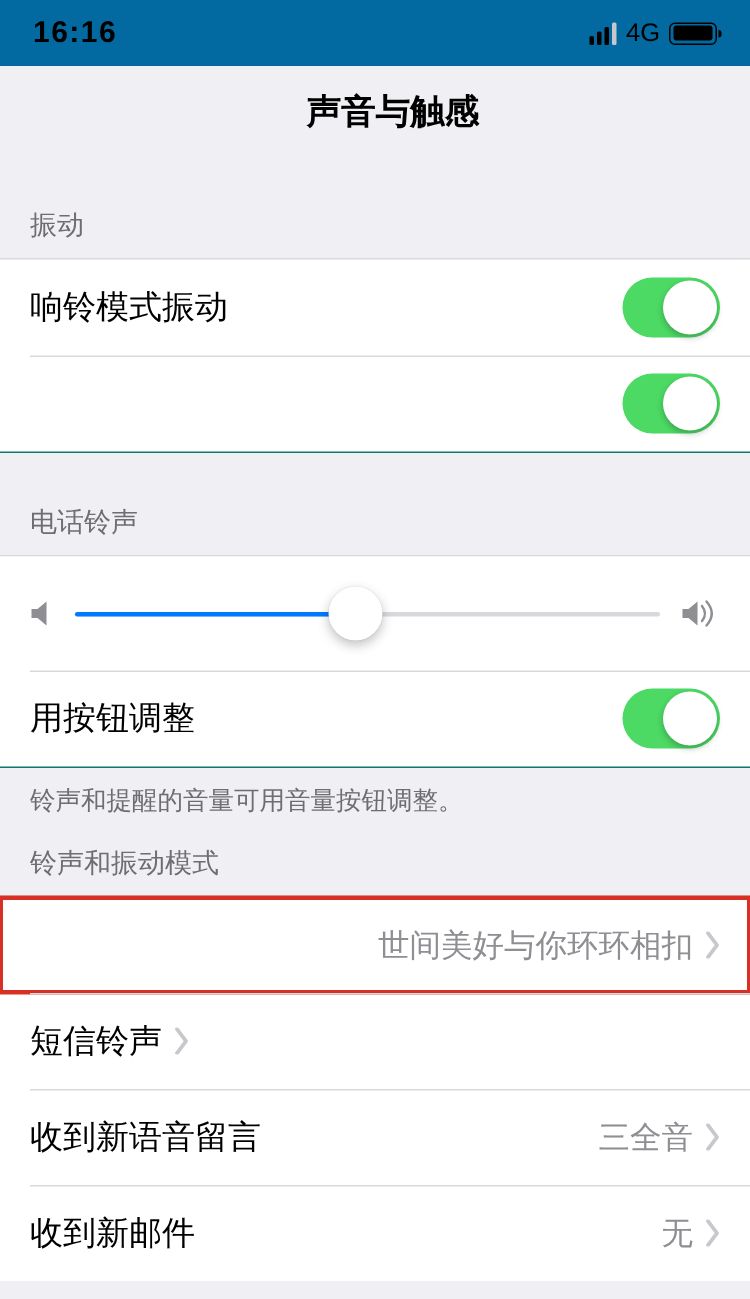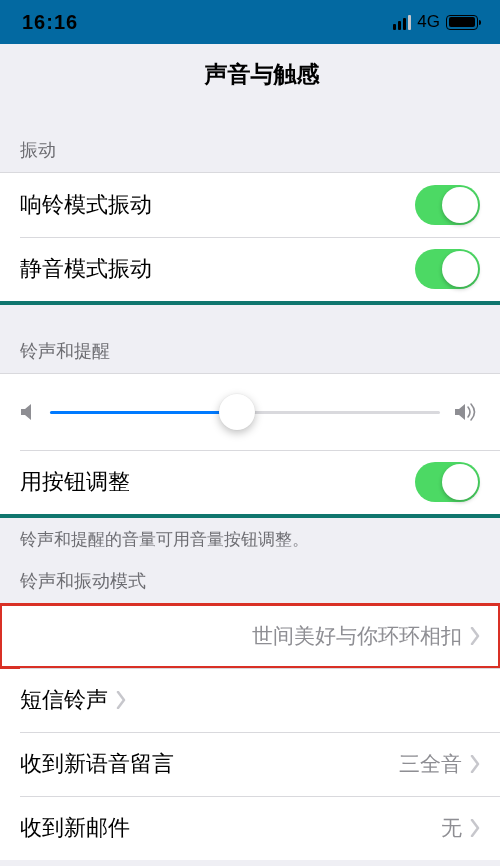--- a/index.html
+++ b/index.html
@@ -49,21 +49,21 @@
 .spk { color:#8e8e93; }
 .slider { flex:1; height:36px; position:relative; }
 .slider-track { position:absolute; left:0; right:0; top:50%; height:3px; margin-top:-1.5px; background:#d9d9dd; border-radius:2px;}
 .slider-fill { position:absolute; left:0; top:50%; height:3px; margin-top:-1.5px; background:#007aff; border-radius:2px;}
 .slider-thumb { position:absolute; top:50%; width:36px; height:36px; margin-top:-18px; margin-left:-18px; border-radius:50%; background:#fff; box-shadow:0 3px 8px rgba(0,0,0,0.25), 0 0 0 0.5px rgba(0,0,0,0.05);}
 
 
 .highlight { outline: 3px solid #d93025; outline-offset:-2px; }
 
 .sep-top { border-top:1px solid #d9d9dd; }
-.sep-bot { border-bottom:4px solid #0f766e; }
+.sep-bot { border-bottom:1px solid #0f766e; }
 </style>
 </head>
 <body>
 
 <div class="status-bar">
   <span class="status-time">16:16</span>
   <div class="status-right">
     <span class="sig-bars">
         <i></i>
         <i></i>
@@ -83,28 +83,27 @@
 
 <div class="section-h">振动</div>
 <div class="group sep-top sep-bot">
   <div class="row">
     <span class="row-label">响铃模式振动</span>
     <span class="switch">
         <i></i>
       </span>
   </div>
   <div class="row">
-    <span class="row-label">静音模式振动</span>
     <span class="switch">
         <i></i>
       </span>
   </div>
 </div>
 
-<div class="section-h">铃声和提醒</div>
+<div class="section-h">电话铃声</div>
 <div class="group sep-top sep-bot">
   <div class="slider-row">
     <svg class="spk" width="16" height="20" viewBox="0 0 16 20">
       <path d="M1 7 H5 L11 2 V18 L5 13 H1 Z" fill="#8e8e93"></path>
     </svg>
     <div class="slider">
       <div class="slider-track"></div>
       <div class="slider-fill" id="sfill" style="width: 48%;"></div>
       <div class="slider-thumb" id="sthumb" style="left: 48%;"></div>
     </div>

